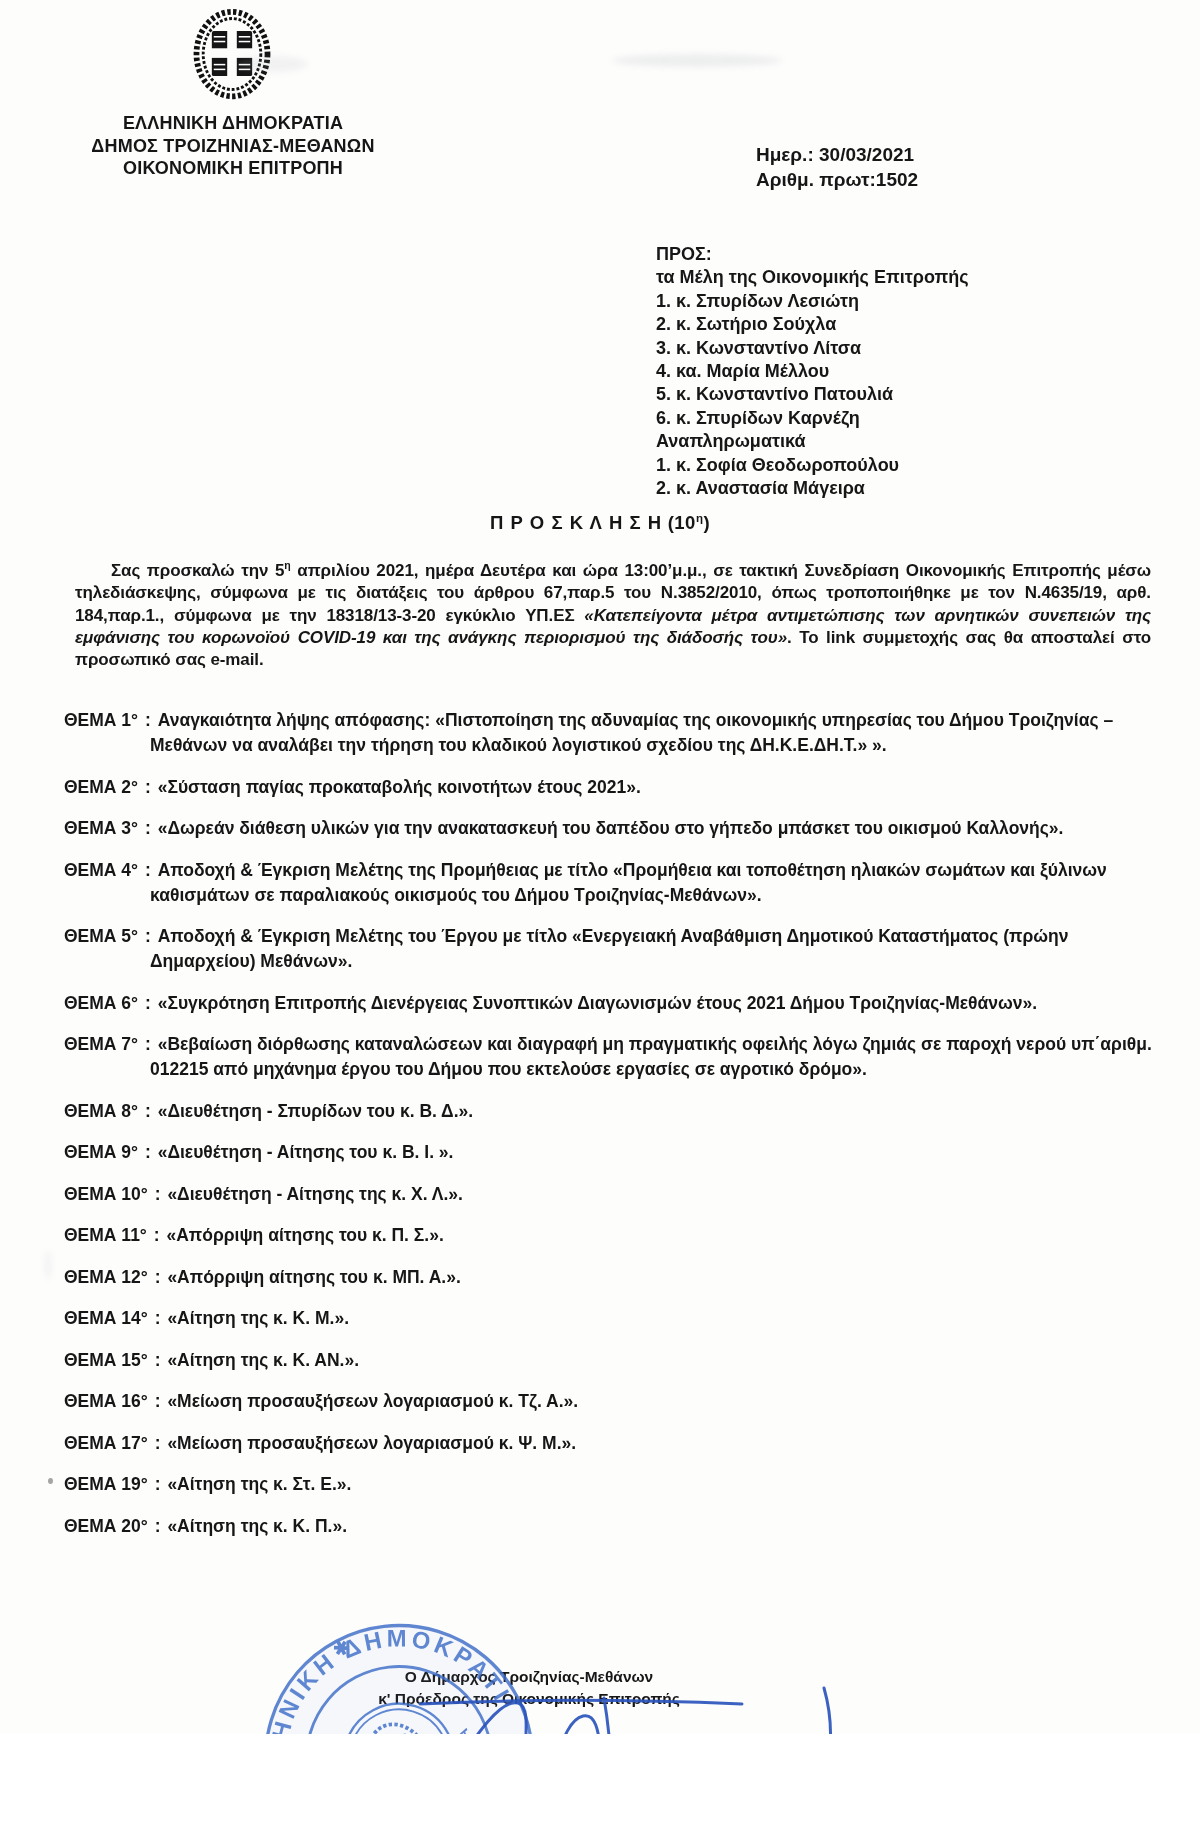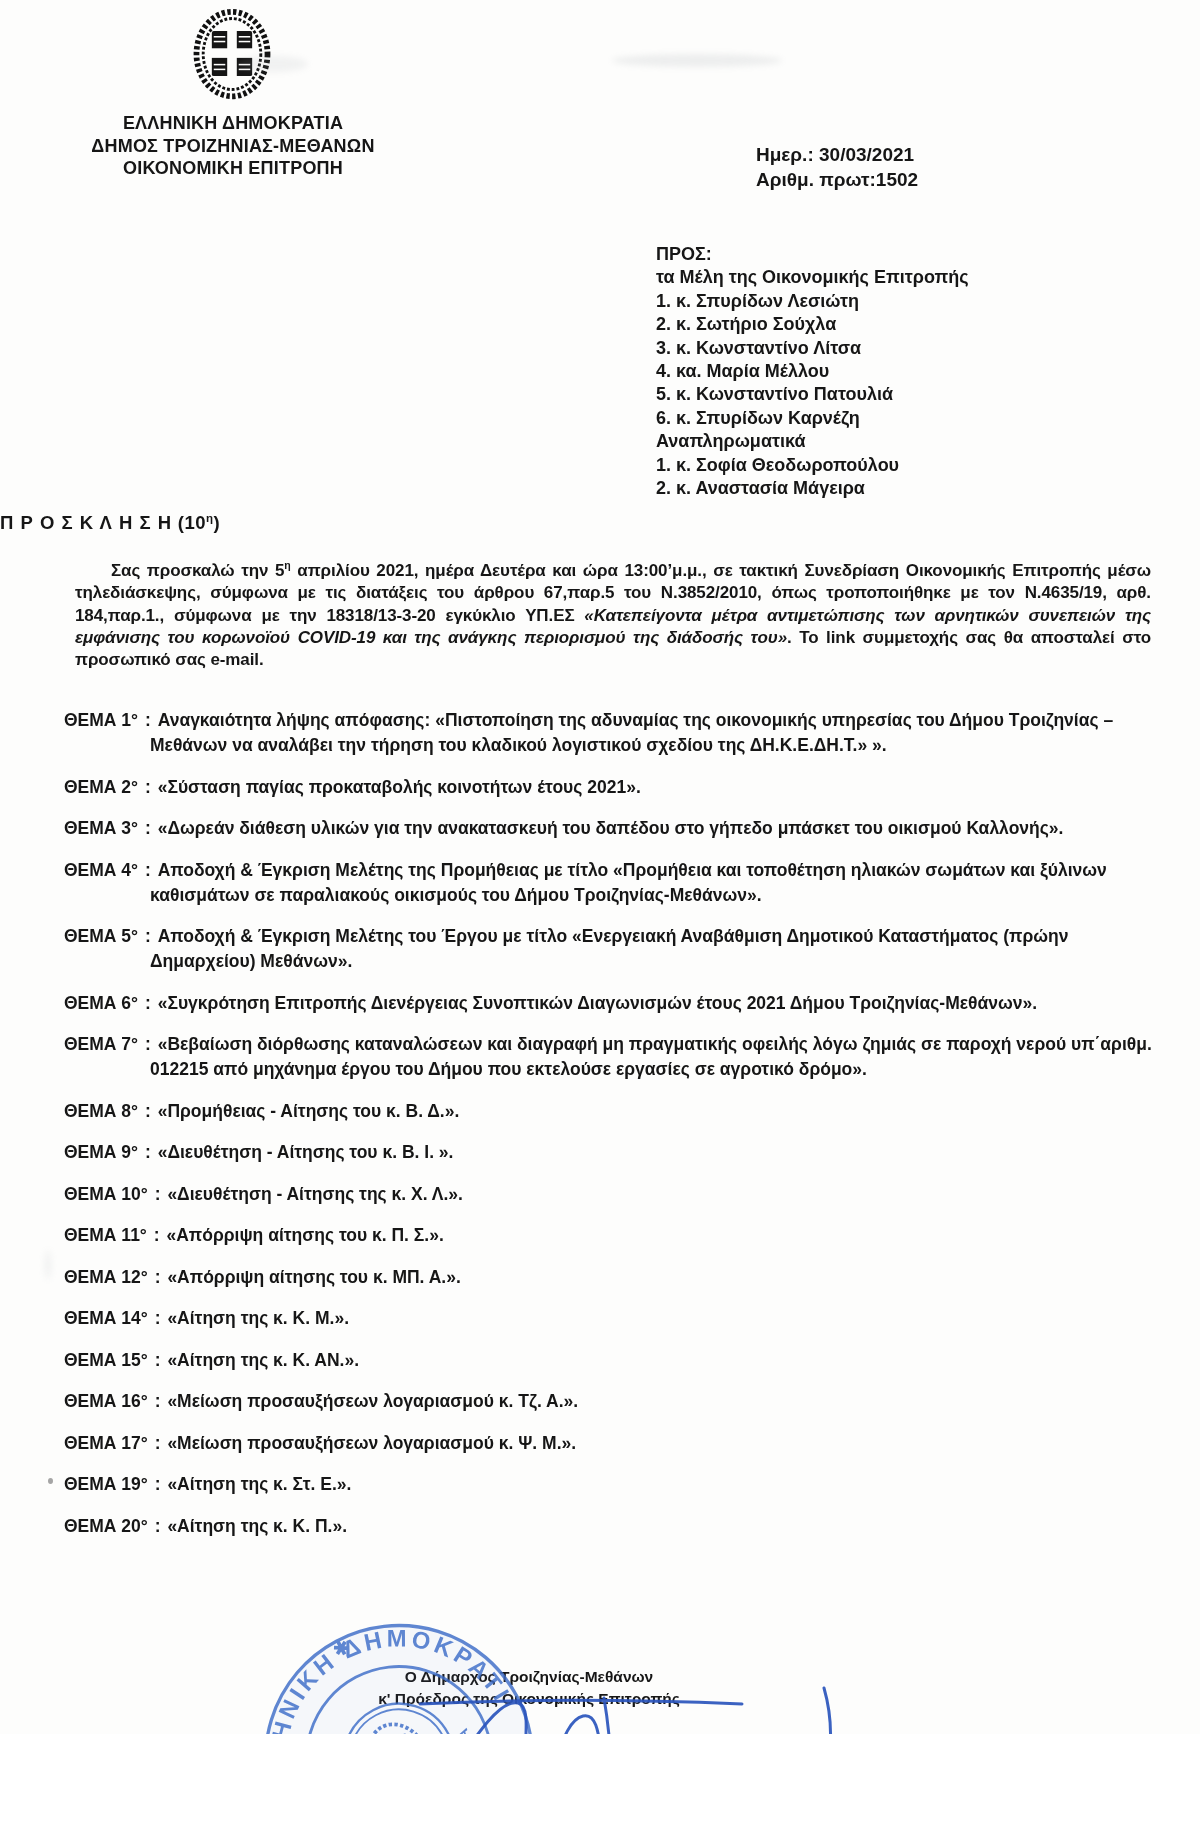--- a/index.html
+++ b/index.html
@@ -10,21 +10,21 @@
   }
   
   .emblem{position:absolute;left:184px;top:6px;width:96px;height:98px;}
   .org-block{position:absolute;left:76px;top:112px;width:314px;text-align:center;
     font-size:18px;line-height:22.5px;letter-spacing:.2px;}
   .meta-block{position:absolute;left:756px;top:142px;font-size:19px;line-height:25px;}
   
   .rx-block{position:absolute;left:656px;top:243px;font-size:18px;line-height:23.4px;}
   .rx-line{white-space:nowrap;}
   
-  .title{position:absolute;left:0;top:512px;width:1200px;text-align:left;
+  .title{position:absolute;left:0;top:512px;width:1200px;text-align:center;
     font-size:18.5px;letter-spacing:.5px;}
   .title .sp{letter-spacing:1px;}
   sup{font-size:62%;vertical-align:super;line-height:0;}
   
   .para{position:absolute;left:75px;top:560px;width:1076px;
     font-size:17px;line-height:22.3px;text-align:justify;text-indent:36px;
     letter-spacing:-.1px;}
   .para .it{font-style:italic;}
   
   .topics{position:absolute;left:64px;top:708px;width:1096px;font-size:17.5px;}
@@ -116,21 +116,21 @@
       <div class="topic"><span class="t-label">ΘΕΜΑ 3°</span><span class="t-sep"> : </span><span class="t-text">«Δωρεάν διάθεση υλικών για την ανακατασκευή του δαπέδου στο γήπεδο μπάσκετ του οικισμού Καλλονής».</span></div>
 
       <div class="topic"><span class="t-label">ΘΕΜΑ 4°</span><span class="t-sep"> : </span><span class="t-text">Αποδοχή &amp; Έγκριση Μελέτης της Προμήθειας με τίτλο «Προμήθεια και τοποθέτηση ηλιακών σωμάτων και ξύλινων καθισμάτων σε παραλιακούς οικισμούς του Δήμου Τροιζηνίας-Μεθάνων».</span></div>
 
       <div class="topic"><span class="t-label">ΘΕΜΑ 5°</span><span class="t-sep"> : </span><span class="t-text">Αποδοχή &amp; Έγκριση Μελέτης του Έργου με τίτλο «Ενεργειακή Αναβάθμιση Δημοτικού Καταστήματος (πρώην Δημαρχείου) Μεθάνων».</span></div>
 
       <div class="topic"><span class="t-label">ΘΕΜΑ 6°</span><span class="t-sep"> : </span><span class="t-text">«Συγκρότηση Επιτροπής Διενέργειας Συνοπτικών Διαγωνισμών έτους 2021 Δήμου Τροιζηνίας-Μεθάνων».</span></div>
 
       <div class="topic"><span class="t-label">ΘΕΜΑ 7°</span><span class="t-sep"> : </span><span class="t-text">«Βεβαίωση διόρθωσης καταναλώσεων και διαγραφή μη πραγματικής οφειλής λόγω ζημιάς σε παροχή νερού υπ΄αριθμ. 012215 από μηχάνημα έργου του Δήμου που εκτελούσε εργασίες σε αγροτικό δρόμο».</span></div>
 
-      <div class="topic"><span class="t-label">ΘΕΜΑ 8°</span><span class="t-sep"> : </span><span class="t-text">«Προμήθειας - Αίτησης του κ. Β. Δ.».</span></div>
+      <div class="topic"><span class="t-label">ΘΕΜΑ 8°</span><span class="t-sep"> : </span><span class="t-text">«Διευθέτηση - Σπυρίδων του κ. Β. Δ.».</span></div>
 
       <div class="topic"><span class="t-label">ΘΕΜΑ 9°</span><span class="t-sep"> : </span><span class="t-text">«Διευθέτηση - Αίτησης του κ. Β. Ι. ».</span></div>
 
       <div class="topic"><span class="t-label">ΘΕΜΑ 10°</span><span class="t-sep"> : </span><span class="t-text">«Διευθέτηση - Αίτησης της κ. Χ. Λ.».</span></div>
 
       <div class="topic"><span class="t-label">ΘΕΜΑ 11°</span><span class="t-sep"> : </span><span class="t-text">«Απόρριψη αίτησης του κ. Π. Σ.».</span></div>
 
       <div class="topic"><span class="t-label">ΘΕΜΑ 12°</span><span class="t-sep"> : </span><span class="t-text">«Απόρριψη αίτησης του κ. ΜΠ. Α.».</span></div>
 
 

